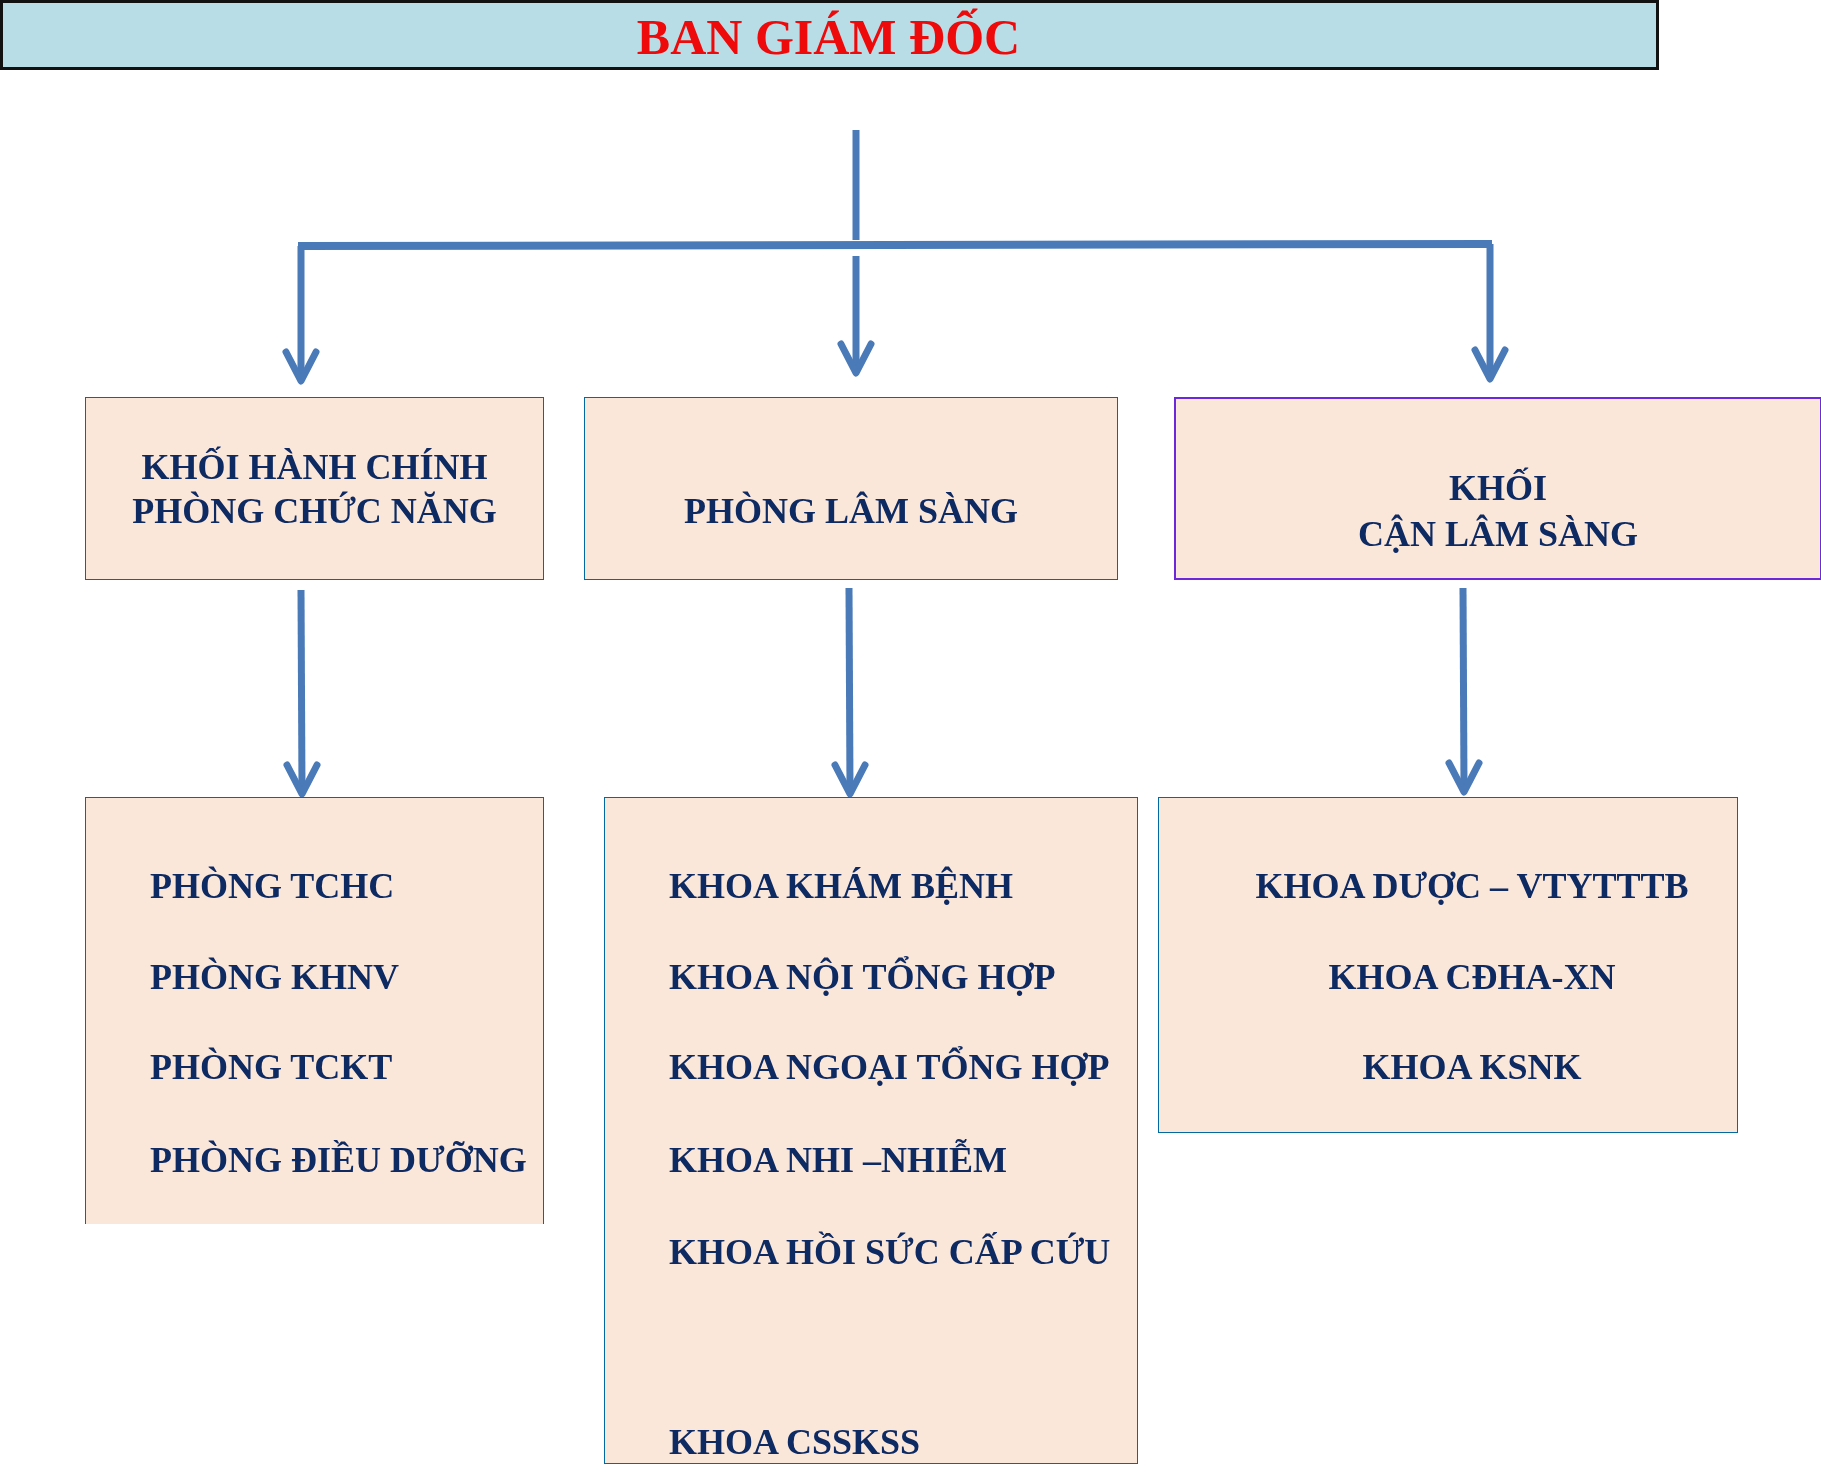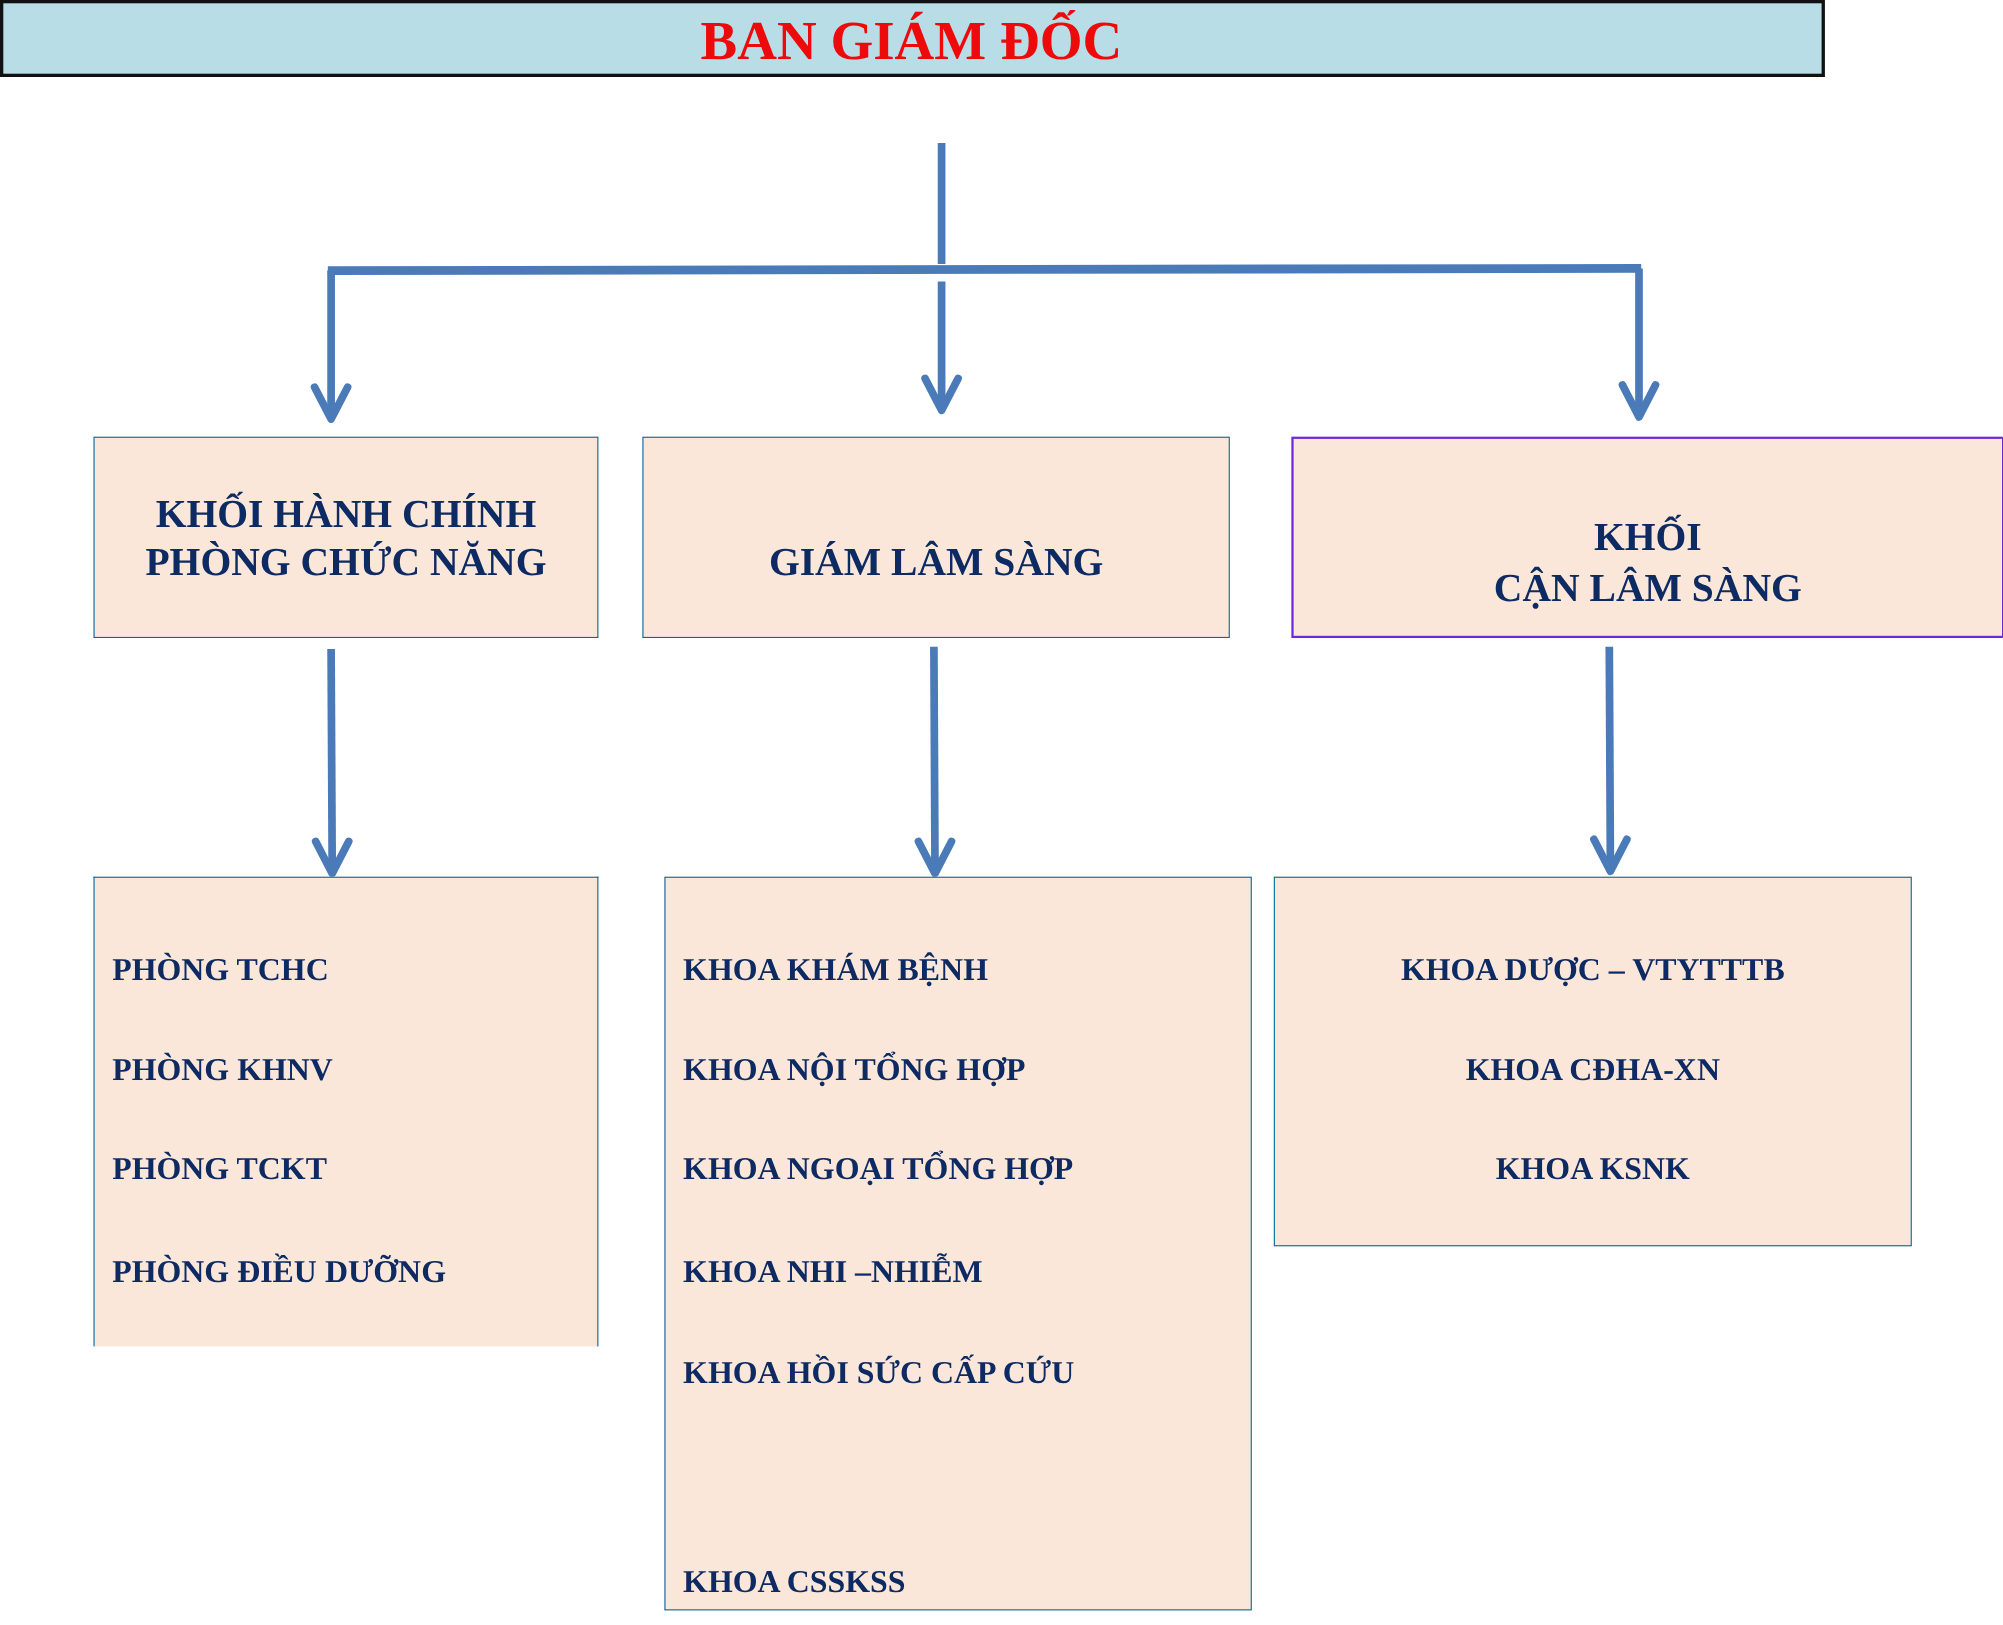--- a/index.html
+++ b/index.html
@@ -14,21 +14,21 @@
   #b-a { left:85px; width:459px; }
   #b-b { left:584px; width:534px; }
   #b-c { left:1174px; width:648px; border:2px solid #6d28d9; }
   #b-a .hd { position:relative; top:0px; line-height:44px; }
   #b-b .hd { position:relative; top:22px; }
   #b-c .hd { position:relative; top:22px; line-height:46px; }
   .row3 { top:797px; }
   #l-a { left:85px; width:459px; height:427px; border-bottom:none; }
   #l-b { left:604px; width:534px; height:667px; }
   #l-c { left:1158px; width:580px; height:336px; }
-  .item { position:absolute; color:#0d2a62; font-weight:bold; font-size:29px; white-space:nowrap; line-height:1; }
+  .item { position:absolute; color:#0d2a62; font-weight:bold; font-size:36px; white-space:nowrap; line-height:1;margin-left:48px; }
   #l-a .item, #l-b .item { left:16px; }
   #l-c .item { left:0; right:0; text-align:center; }
   svg.connectors { position:absolute; left:0; top:0; }
 </style>
 </head>
 <body>
 
 <svg class="connectors" width="1821" height="1477">
   <defs>
     <marker id="ah" markerWidth="10" markerHeight="10" refX="5" refY="8" orient="auto" markerUnits="userSpaceOnUse"></marker>
@@ -55,21 +55,21 @@
 
 <div class="top-box" style="background: rgb(184, 221, 230);">
   <span class="top-title" style="color: rgb(238, 10, 10);">BAN GIÁM ĐỐC</span>
 </div>
 
 <div class="box row2" id="b-a" style="background: rgb(251, 231, 218);">
   <div class="hd" style="color: rgb(13, 42, 98);">KHỐI HÀNH CHÍNH</div>
   <div class="hd" style="color: rgb(13, 42, 98);">PHÒNG CHỨC NĂNG</div>
 </div>
 <div class="box row2" id="b-b" style="background: rgb(251, 231, 218);">
-  <div class="hd" style="color: rgb(13, 42, 98);">GIÁM LÂM SÀNG</div>
+  <div class="hd" style="color: rgb(13, 42, 98);">PHÒNG LÂM SÀNG</div>
 </div>
 <div class="box row2" id="b-c" style="background: rgb(251, 231, 218);">
   <div class="hd" style="color: rgb(13, 42, 98);">KHỐI</div>
   <div class="hd" style="color: rgb(13, 42, 98);">CẬN LÂM SÀNG</div>
 </div>
 
 <div class="box row3" id="l-a" style="background: rgb(251, 231, 218);">
   <div class="item" style="top: 70px; color: rgb(13, 42, 98);">PHÒNG TCHC</div>
   <div class="item" style="top: 161px; color: rgb(13, 42, 98);">PHÒNG KHNV</div>
   <div class="item" style="top: 251px; color: rgb(13, 42, 98);">PHÒNG TCKT</div>

